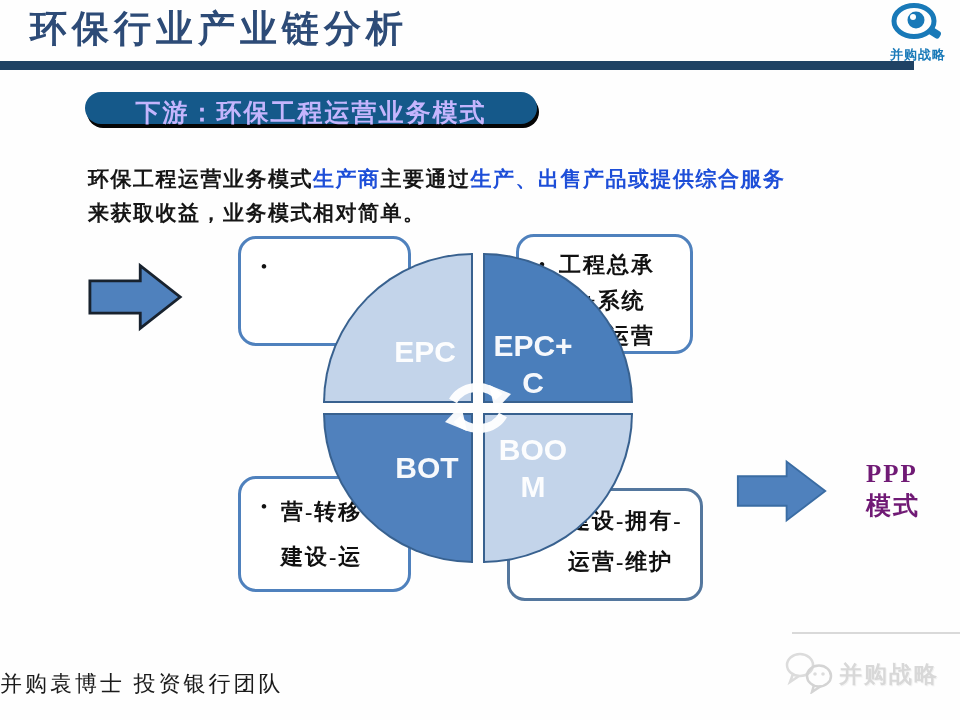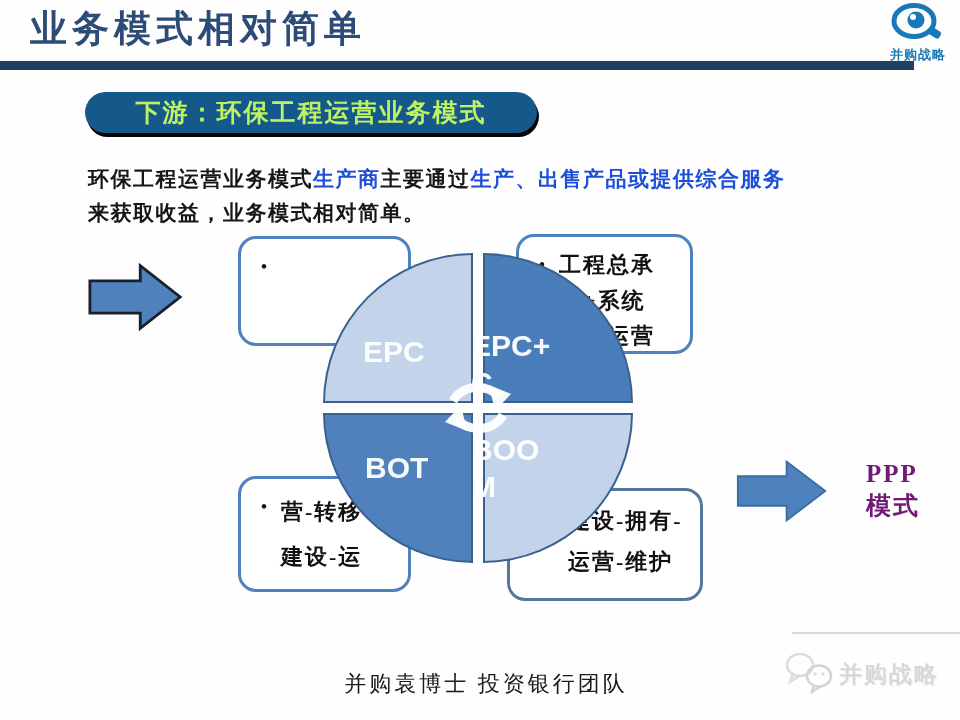--- a/index.html
+++ b/index.html
@@ -13,23 +13,23 @@
     color:#2d4b77; letter-spacing:5px;
   }
   .title-rule { position:absolute; left:0; top:61px; width:914px; height:9px; background:#1f4264; }
   .logo { position:absolute; right:6px; top:2px; width:72px; text-align:center; z-index:4; }
   .logo-label {
     display:block; margin-top:-2px; color:#1879b8; font-size:13px; font-weight:bold;
     font-family:"Liberation Sans","DejaVu Sans",sans-serif; letter-spacing:1px;
   }
   
   .banner {
-    position:absolute; left:85px; top:92px; width:452px; height:41px;
+    position:absolute; left:85px; top:92px; width:452px; height:32px;
     background:#15598a; border-radius:22px; box-shadow:2px 4px 0 #050505;
-    color:#bef264; font-size:25px; font-weight:bold; line-height:41px;
+    color:#c4b5fd; font-size:25px; font-weight:bold; line-height:41px;
     text-align:center; letter-spacing:2px; z-index:2;
   }
   
   .intro {
     position:absolute; left:88px; top:162px; width:760px; font-size:21px;
     font-weight:bold; line-height:1.62; color:#161616; letter-spacing:1.5px; z-index:2;
   }
   .red { color:#1d4ed8; }
   
   .callout {
@@ -48,57 +48,57 @@
   .co-bl { left:238px; top:476px; width:173px; height:116px; }
   .co-br { left:507px; top:488px; width:196px; height:113px; border-color:#54779e; }
   
   .pie { position:absolute; left:323px; top:253px; width:310px; height:310px; z-index:3; }
   .quad { position:absolute; width:150px; height:150px; border:2px solid #38618f; box-sizing:border-box; }
   .q-tl { left:0; top:0; border-radius:150px 0 0 0; background:#c3d4ea; }
   .q-tr { left:160px; top:0; border-radius:0 150px 0 0; background:#4a7ebb; }
   .q-bl { left:0; top:160px; border-radius:0 0 0 150px; background:#5081bd; }
   .q-br { left:160px; top:160px; border-radius:0 0 150px 0; background:#c3d4ea; }
   .quad-label {
-    position:absolute; width:124px; color:rgba(255,255,255,0.95);
+    position:absolute; width:124px; text-align:center; color:rgba(255,255,255,0.95);
     font-family:"Liberation Sans","DejaVu Sans",sans-serif; font-weight:bold;
     font-size:30px; line-height:37px; z-index:4;
   }
   .ql-epc  { left:40px;  top:80px;  }
   .ql-epcc { left:148px; top:74px;  }
   .ql-bot  { left:42px;  top:196px; }
   .ql-boom { left:148px; top:178px; }
   .cycle-icon { position:absolute; left:102px; top:108px; z-index:5; }
   
   .block-arrow { position:absolute; z-index:2; }
   .arr-left  { left:88px;  top:257px; }
   .arr-right { left:736px; top:452px; }
   
   .ppp {
     position:absolute; left:866px; top:458px; font-size:25px; font-weight:bold;
     color:#701a75; line-height:32px; letter-spacing:2px; z-index:2;
   }
   
   .footer {
-    position:absolute; left:0; right:0; top:669px; text-align:center;
-    font-size:22px; color:#1b1b1b; letter-spacing:3px; z-index:2;padding-left:12px;
+    position:absolute; left:0; right:0; top:669px; 
+    font-size:22px; color:#1b1b1b; letter-spacing:3px; z-index:2;
   }
   
   .wm-rule { position:absolute; left:792px; top:632px; width:168px; height:2px; background:#d9d9d9; }
   .watermark { position:absolute; left:783px; top:650px; display:flex; align-items:center; z-index:2; }
   .wm-text {
     color:#d8d8d8; font-size:23px; font-weight:bold; letter-spacing:2px;
     text-shadow:1px 1px 0 #f3f3f3;
   }
 </style>
 </head>
 <body>
 
 <div class="slide">
 
-  <div class="title">业务模式相对简单</div>
+  <div class="title">环保行业产业链分析</div>
   <div class="title-rule"></div>
 
   <div class="logo">
     <span>
       <svg width="58" height="42" viewBox="0 0 58 42">
         <ellipse cx="25" cy="19" rx="20" ry="15.5" fill="none" stroke="#1879b8" stroke-width="5"></ellipse>
         <circle cx="27" cy="18" r="8.5" fill="#1879b8"></circle>
         <circle cx="24" cy="15" r="3" fill="#ffffff"></circle>
         <rect x="42" y="24" width="13" height="8" rx="3" fill="#1879b8" transform="rotate(32 42 24)"></rect>
       </svg>

